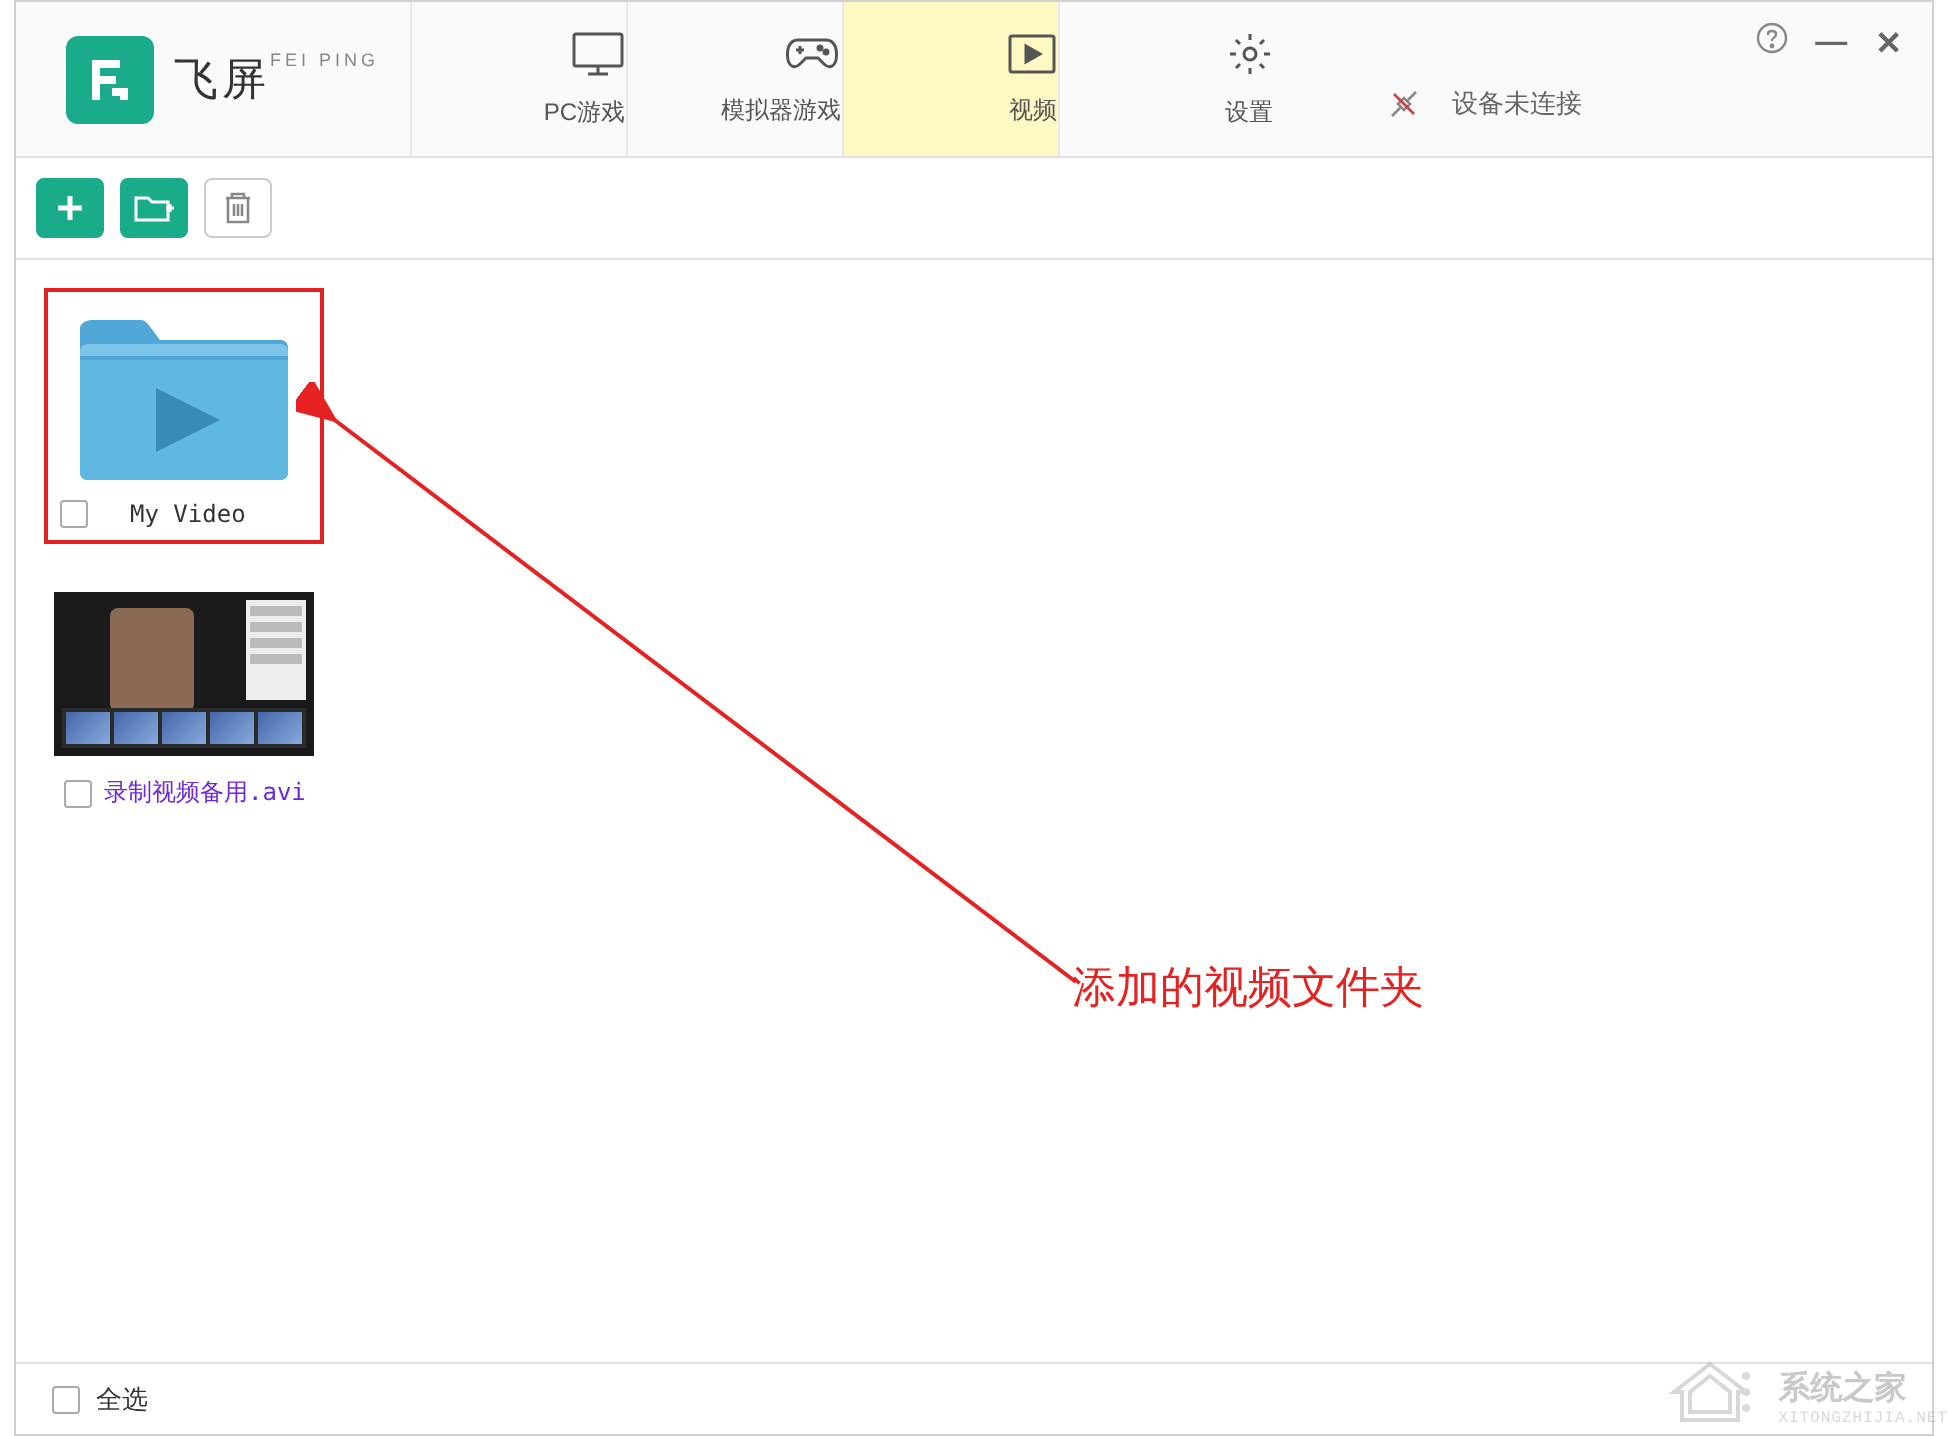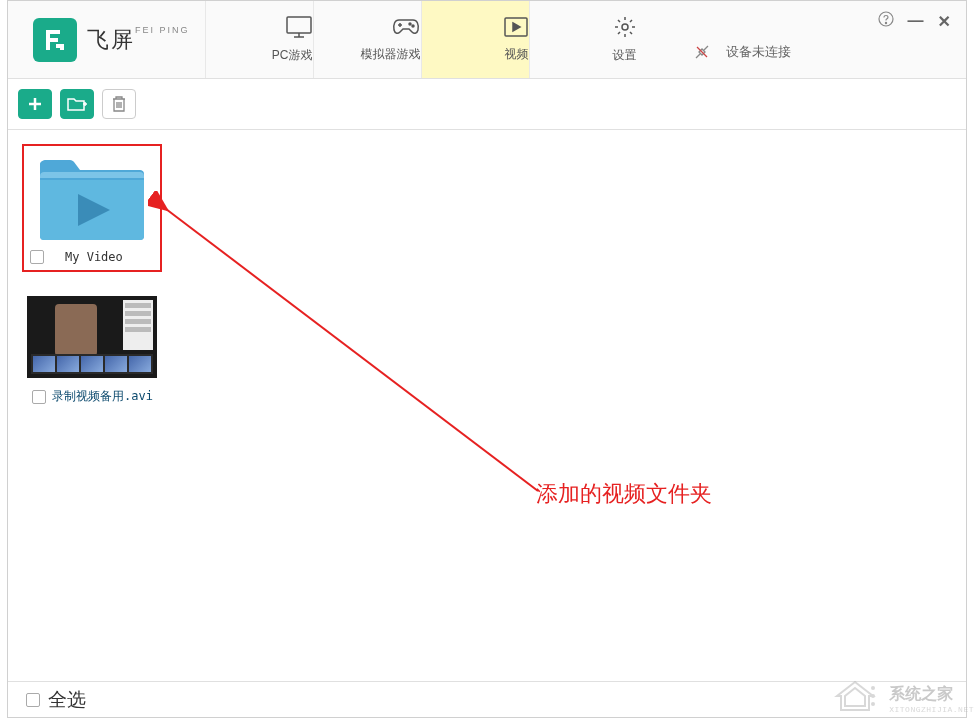--- a/index.html
+++ b/index.html
@@ -42,24 +42,24 @@
     .folder-label { font-size: 12px; color: #333; font-family: "SimSun", monospace; margin-left: 17px; }
     
     .video-item { width: 140px; padding: 4px; }
     .video-thumb { width: 130px; height: 82px; background: #1a1a1a; position: relative; margin: 0 auto; overflow: hidden; }
     .thumb-face { position: absolute; left: 28px; top: 8px; width: 42px; height: 52px; background: #8a6a55; border-radius: 4px; }
     .thumb-right { position: absolute; right: 4px; top: 4px; width: 30px; height: 50px; background: #eee; }
     .thumb-right-line { height: 5px; background: #bbb; margin: 3px 2px; }
     .thumb-bottom { position: absolute; bottom: 4px; left: 4px; right: 4px; height: 20px; background: #2a2a2a; display: flex; gap: 2px; padding: 2px; }
     .thumb-bottom-item { flex: 1; background: linear-gradient(135deg, #4466aa, #88aadd); }
     .video-label-row { display: flex; align-items: center; gap: 6px; margin-top: 10px; padding-left: 6px; }
-    .video-label { font-size: 12px; color: #0c4a6e; font-family: "SimSun", monospace; }
+    .video-label { font-size: 12px; color: #6d28d9; font-family: "SimSun", monospace; }
     
     .footer { position: absolute; bottom: 0; left: 0; right: 0; height: 36px; border-top: 1px solid #e0e0e0; display: flex; align-items: center; padding: 0 18px; gap: 8px; }
-    .footer-label { font-size: 19px; color: #333; }
+    .footer-label { font-size: 13px; color: #333; }
     
     .annotation-line { position: absolute; pointer-events: none; }
     .annotation-text { position: absolute; left: 528px; top: 478px; color: #e62121; font-size: 22px; font-family: "SimSun", serif; }
     
     .watermark { position: absolute; right: 0; bottom: 4px; display: flex; align-items: flex-end; gap: 12px; opacity: 0.45; font-family: Liberation Mono, monospace; }
     .wm-icon { width: 44px; height: 36px; }
     .wm-text-wrap { display: flex; flex-direction: column; }
     .wm-cn { font-size: 16px; color: #888; font-weight: bold; }
     .wm-en { font-size: 8px; color: #aaa; letter-spacing: 0.5px; }
   </style>

